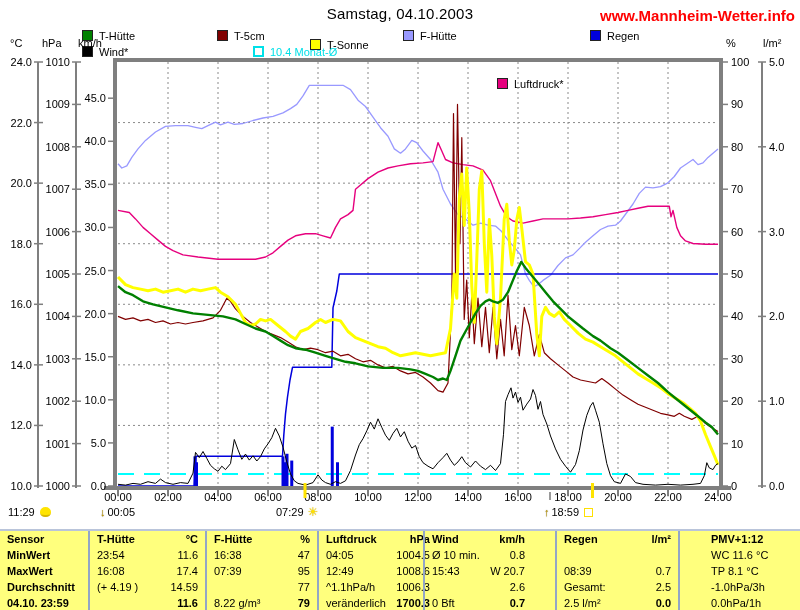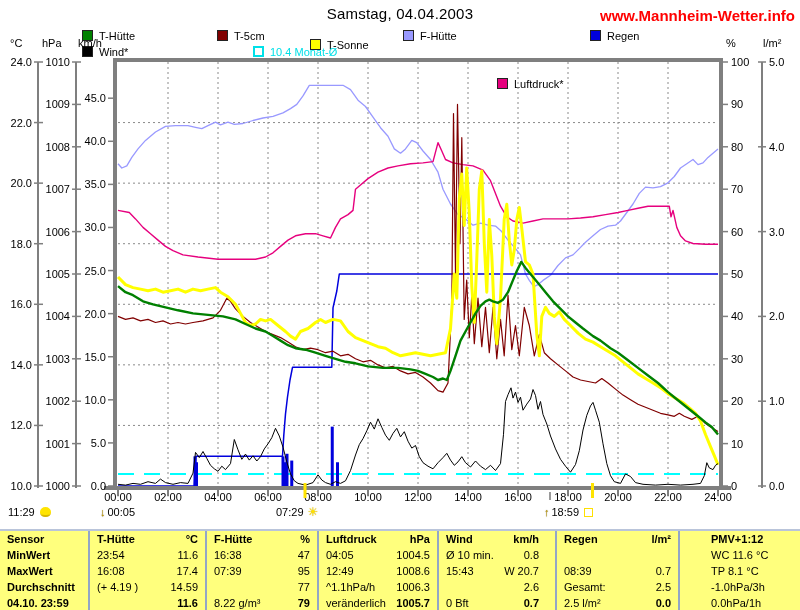--- a/index.html
+++ b/index.html
@@ -28,21 +28,21 @@
   .wcol+.wcol{border-left:2px solid #93a6c6}
   .trow{height:16px;line-height:16px;display:flex;justify-content:space-between;
       padding:0 7px;font-size:11px;overflow:hidden}
   .trow .l{text-align:left}
   .trow .r{text-align:right}
   .b{font-weight:bold}
 </style>
 </head>
 <body>
 
-<div class="title">Samstag, 04.04.2003</div>
+<div class="title">Samstag, 04.10.2003</div>
 <a class="site" href="#">www.Mannheim-Wetter.info</a>
 
 <div id="legend">
     <div class="legend-item" style="left: 82px; top: 29px;">
       <span class="swatch" style="background: rgb(0, 128, 0);"></span>
       <span>T-Hütte</span>
     </div>
     <div class="legend-item" style="left: 217px; top: 29px; justify-content: flex-end;">
       <span class="swatch" style="background: rgb(128, 0, 0);"></span>
       <span>T-5cm</span>
@@ -338,24 +338,24 @@
       <div class="trow">
         <span class="l">12:49</span>
         <span class="r">1008.6</span>
       </div>
       <div class="trow">
         <span class="l">^1.1hPa/h</span>
         <span class="r">1006.3</span>
       </div>
       <div class="trow">
         <span class="l">veränderlich</span>
-        <span class="r b">1005.7</span>
-      </div>
-    </div>
-    <div class="wcol" style="left: 437px; width: 109px;">
+        <span class="r b">1700.3</span>
+      </div>
+    </div>
+    <div class="wcol" style="left: 423px; width: 109px;">
       <div class="trow">
         <span class="l b">Wind</span>
         <span class="r b">km/h</span>
       </div>
       <div class="trow">
         <span class="l">Ø 10 min.</span>
         <span class="r">0.8</span>
       </div>
       <div class="trow">
         <span class="l">15:43</span>

